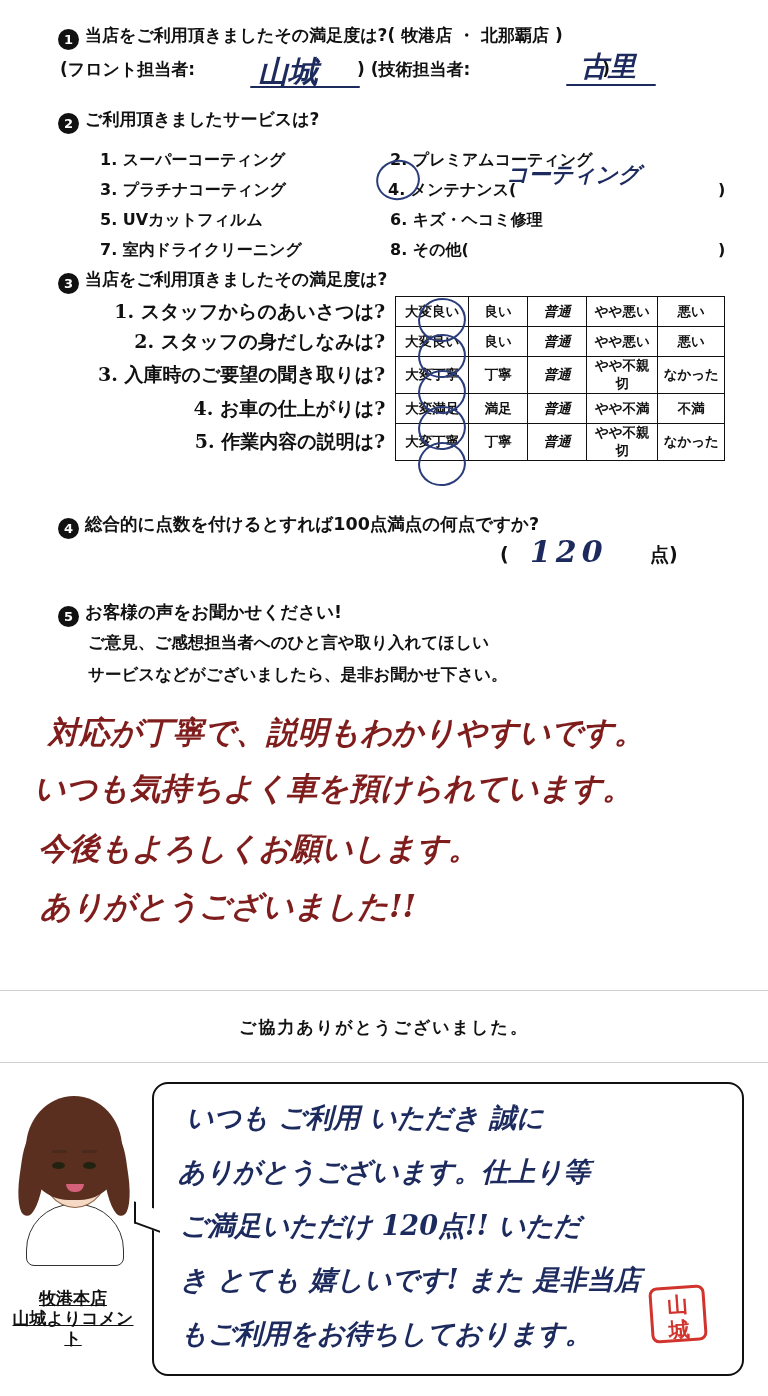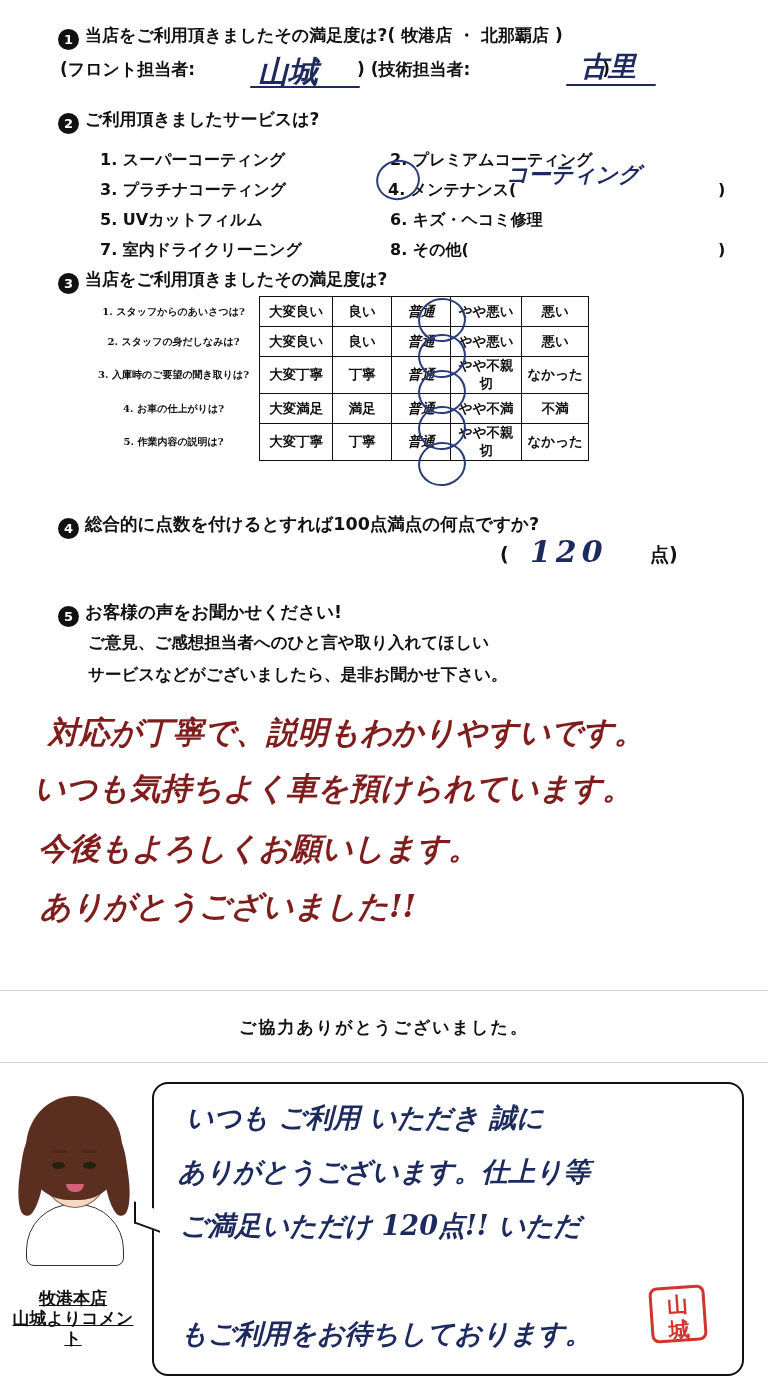--- a/index.html
+++ b/index.html
@@ -59,22 +59,22 @@
   table.sat{
     position:absolute;left:96px;top:296px;border-collapse:collapse;
     font-size:13.5px;
   }
   table.sat td{
     border:1px solid #111;height:29px;text-align:center;
     font-family:"DejaVu Sans","Liberation Sans",sans-serif;
     font-weight:700;color:#111;padding:0 2px;
   }
   table.sat td.lbl{
-    border:none;text-align:center;padding-right:10px;white-space:nowrap;
-    font-family:"DejaVu Serif","Liberation Serif",serif;font-size:10px;font-weight:700;
+    border:none;text-align:right;padding-right:10px;white-space:nowrap;
+    font-family:"DejaVu Serif","Liberation Serif",serif;font-size:19px;font-weight:700;
   }
   td.c1{width:68px;}
   td.c2{width:54px;}
   td.c3{width:54px;font-style:italic;}
   td.c4{width:66px;}
   td.c5{width:62px;}
 
   .hw-check{
     position:absolute;width:44px;height:40px;border:2.6px solid #2a3c7a;
     border-radius:50%;transform:rotate(-10deg);
@@ -269,20 +269,21 @@
     <div>牧港本店</div>
     <div>山城よりコメント</div>
   </div>
 
   <div class="bubble"></div>
   <div class="bubble-tail"></div>
 
   <div class="hand bl" style="left:186px;top:1100px;">いつも ご利用 いただき 誠に</div>
   <div class="hand bl" style="left:178px;top:1154px;">ありがとうございます。仕上り等</div>
   <div class="hand bl" style="left:180px;top:1208px;">ご満足いただけ 120点!! いただ</div>
+  <div class="hand bl" style="left:180px;top:1262px;">き とても 嬉しいです! また 是非当店</div>
   <div class="hand bl" style="left:180px;top:1316px;">もご利用をお待ちしております。</div>
 
   <div class="stamp">
     <div>山</div>
     <div>城</div>
   </div>
 
 </div>
 
 </body></html>

